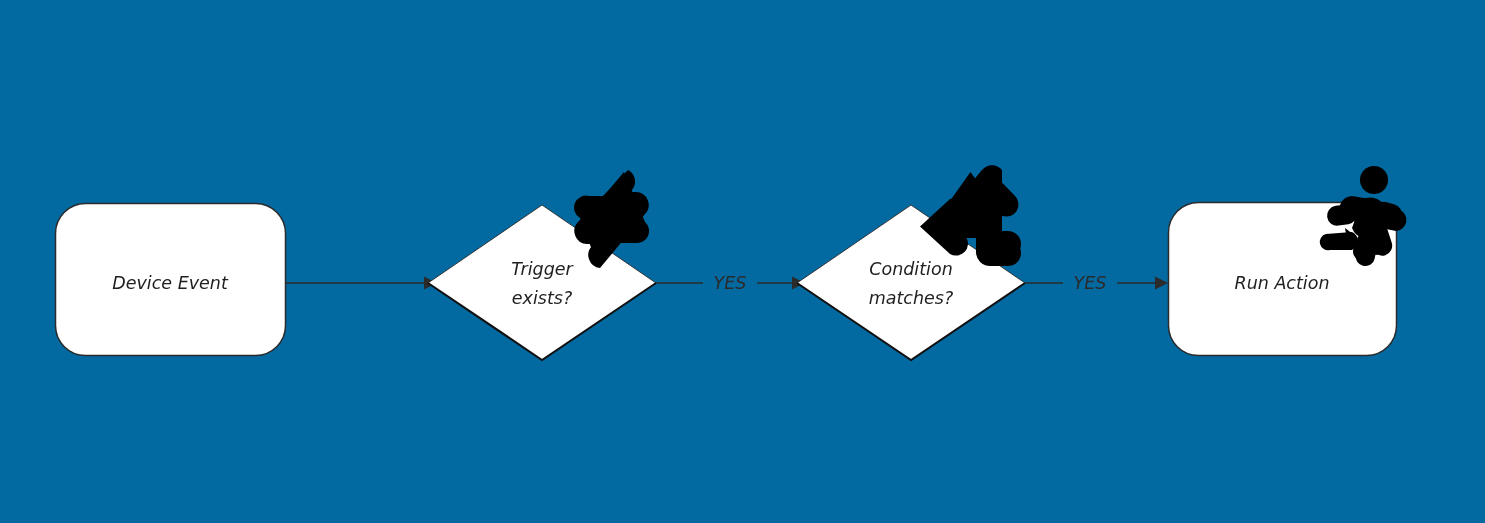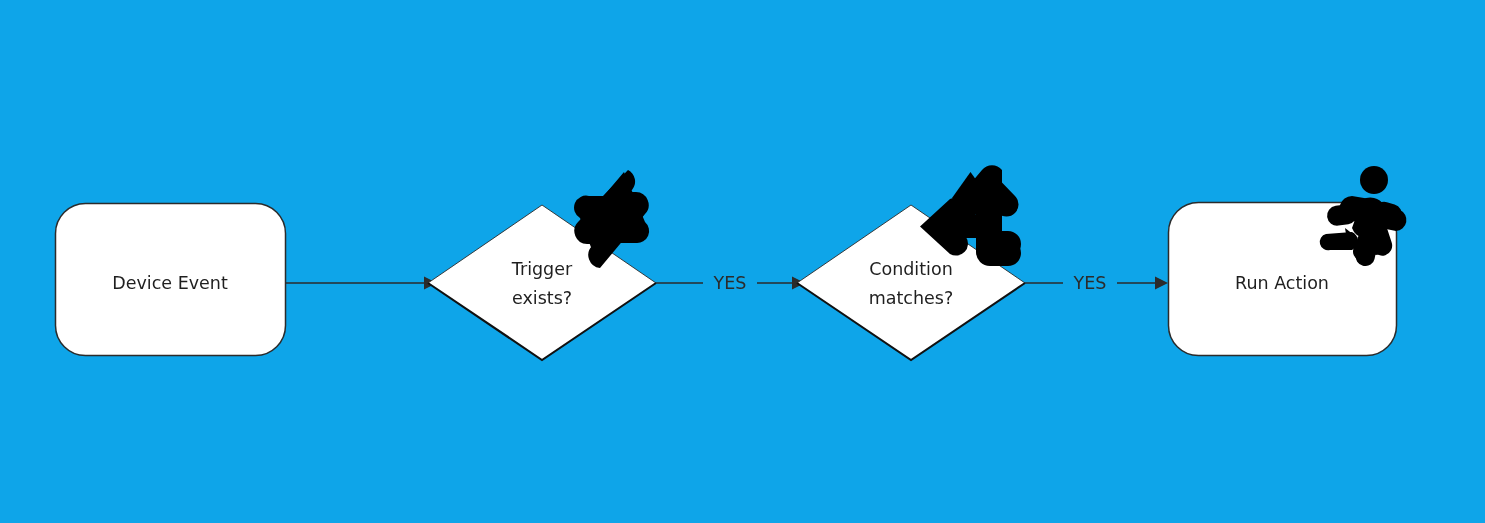--- a/index.html
+++ b/index.html
@@ -10,21 +10,22 @@
   body {
     width: 1485px;
     height: 523px;
     font-family: "DejaVu Sans", "Liberation Sans", sans-serif;
     overflow: hidden;
   }
   #diagram-canvas {
     position: relative;
     width: 1485px;
     height: 523px;
-    background: #0ea5e9;
+    background: #0369a1;
+    font-style: italic;
   }
   #flow-svg {
     position: absolute;
     top: 0;
     left: 0;
     width: 1485px;
     height: 523px;
   }
   .node-label {
     font-family: "DejaVu Sans", "Liberation Sans", sans-serif;

